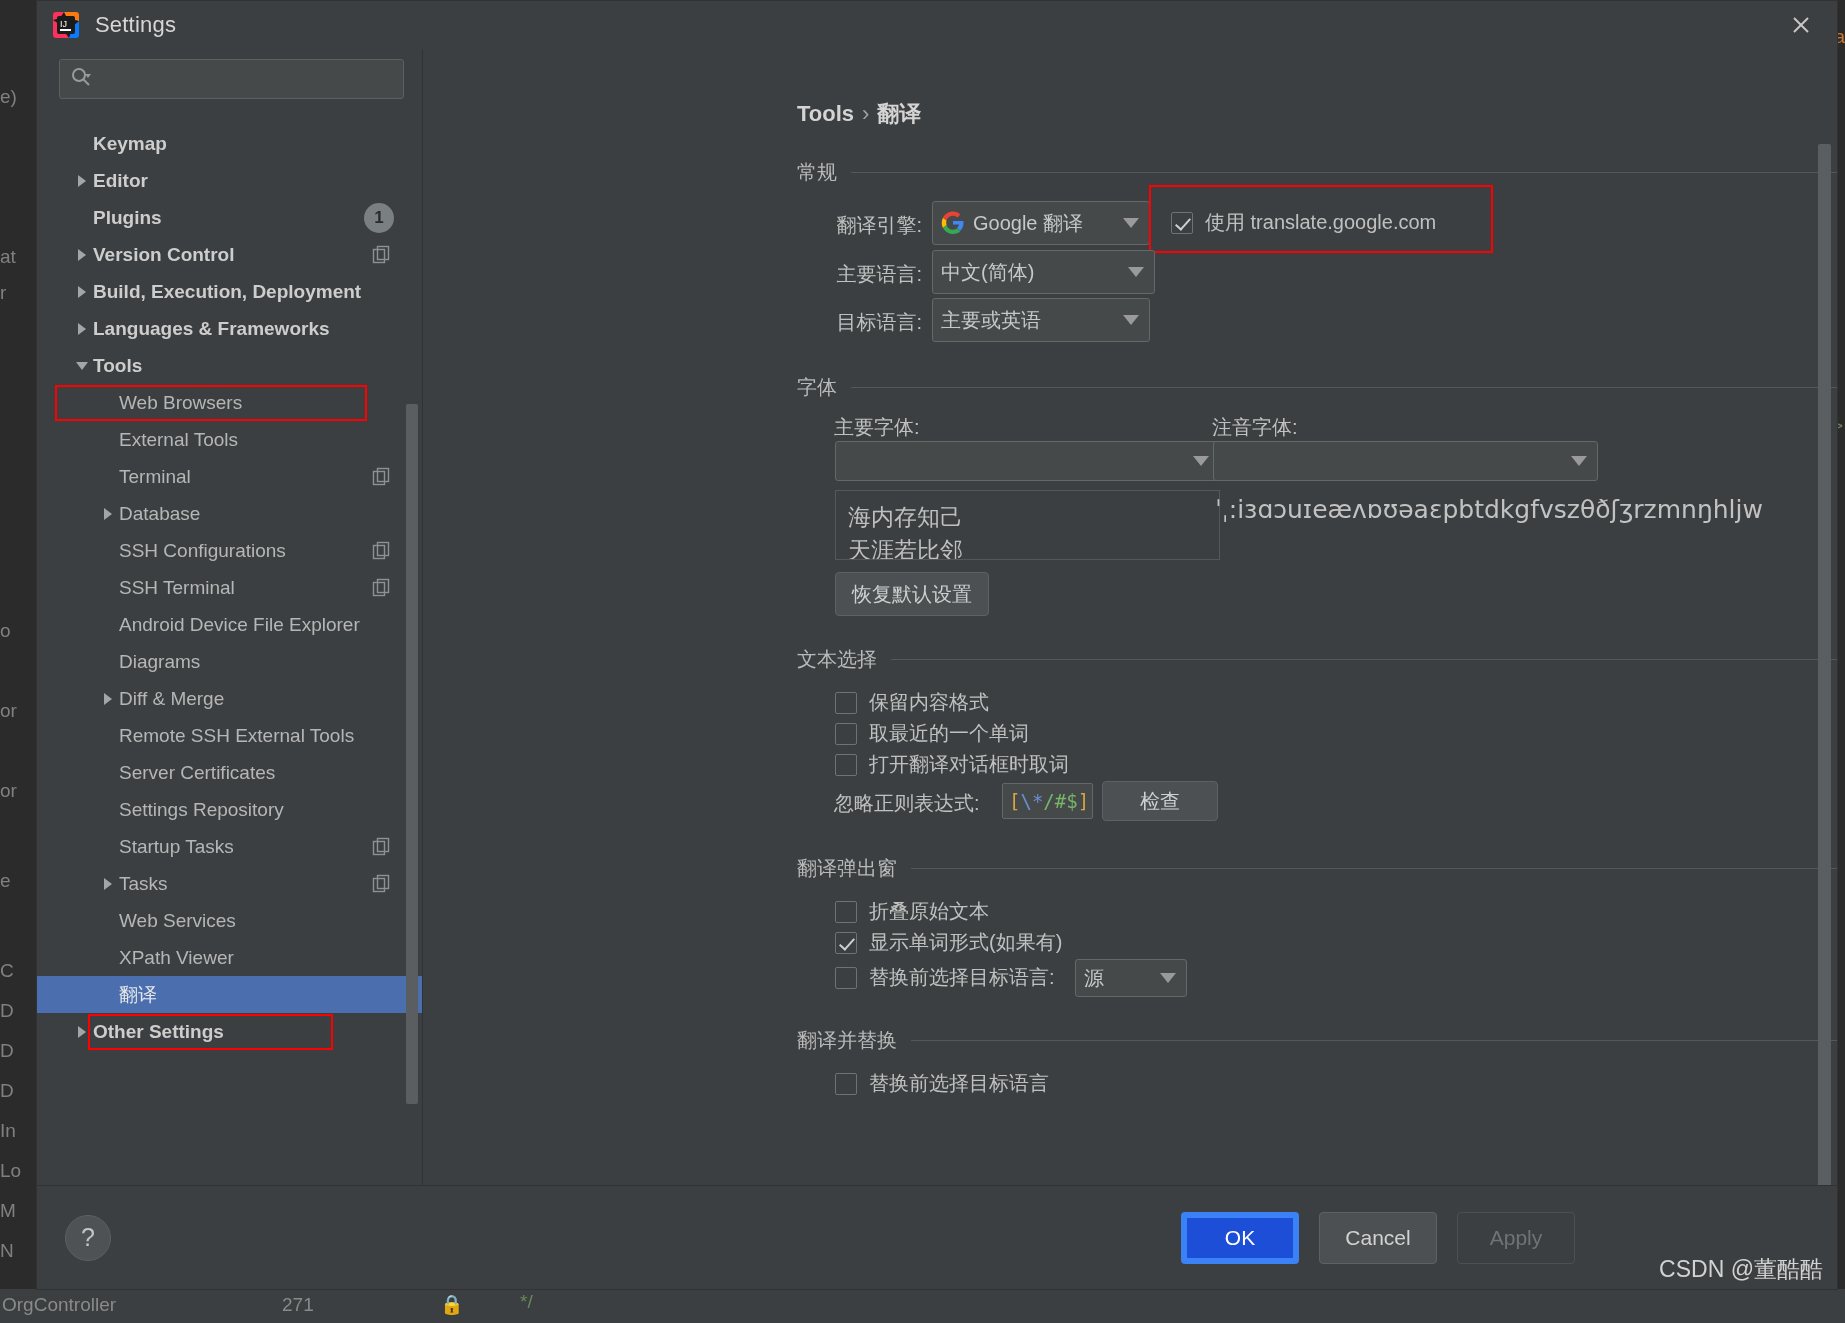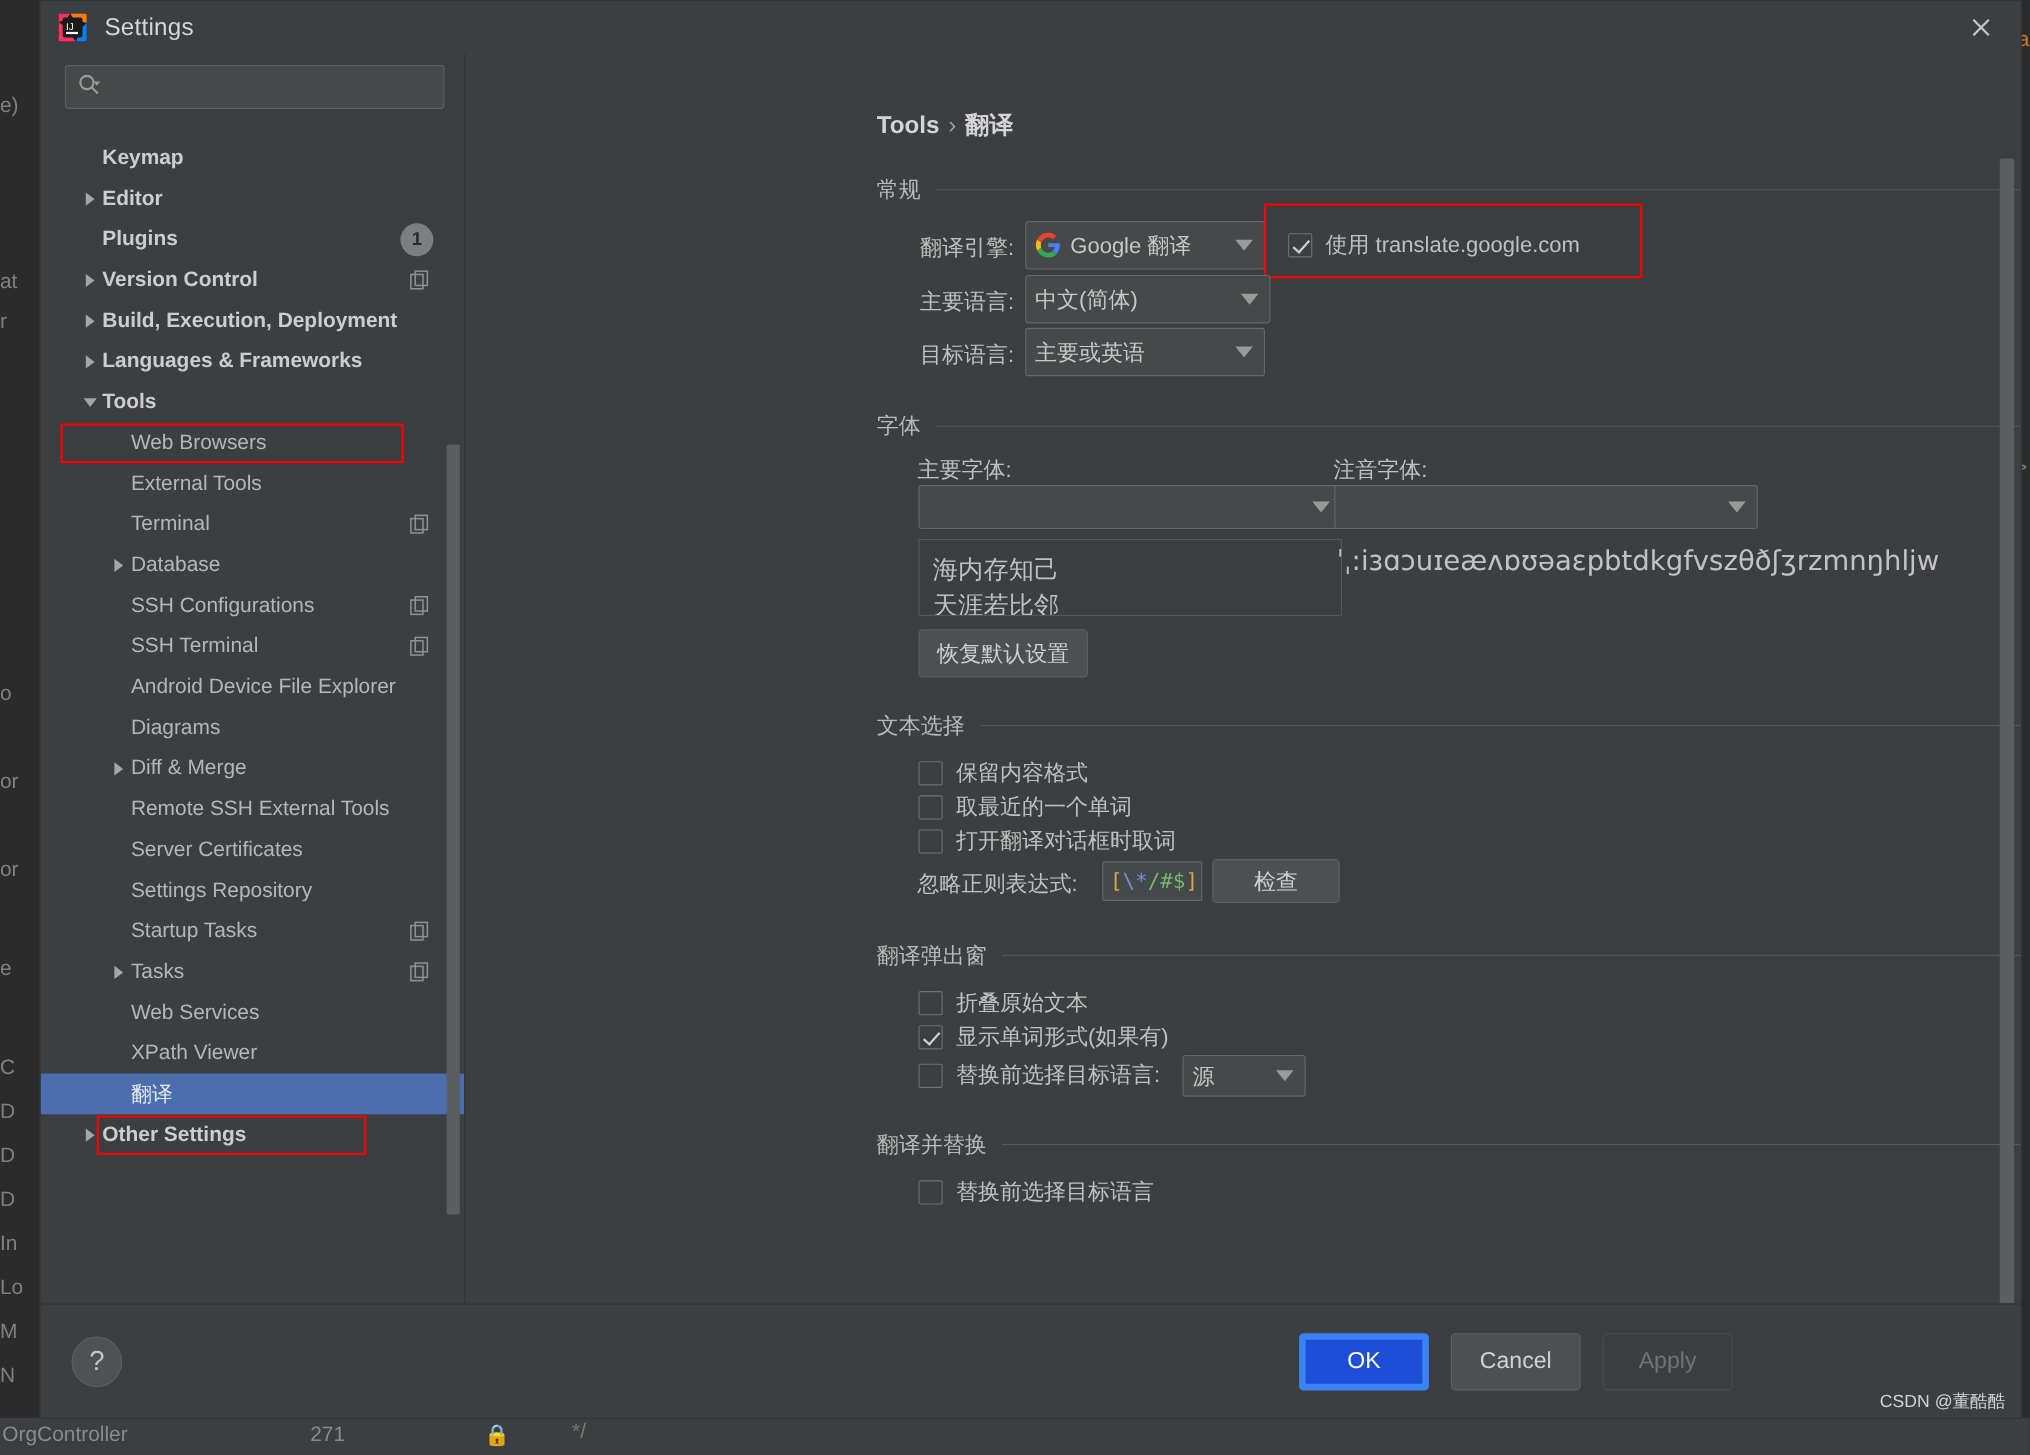--- a/index.html
+++ b/index.html
@@ -379,21 +379,21 @@
   }
   #apply-button {
     right: 262px; width: 118px;
     background: #3c3f41; border: 1px solid #53565800; color: #6f7376;
     border: 1px solid #4d5052;
   }
   #watermark {
     position: absolute;
     right: 14px; bottom: 4px;
     color: #d2d2d2;
-    font-size: 16px;
+    font-size: 23px;
     white-space: nowrap;
   }
 </style>
 </head>
 <body>
 
 <div id="ide-background">
   <div class="ide-gutter-text" style="top:86px">e)</div>
   <div class="ide-gutter-text" style="top:246px">at</div>
   <div class="ide-gutter-text" style="top:282px">r</div>

